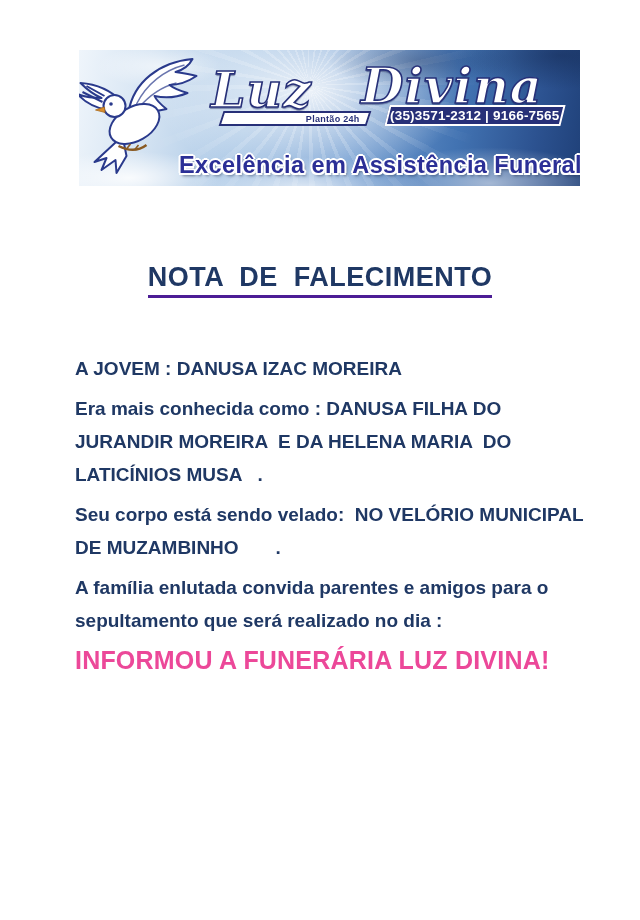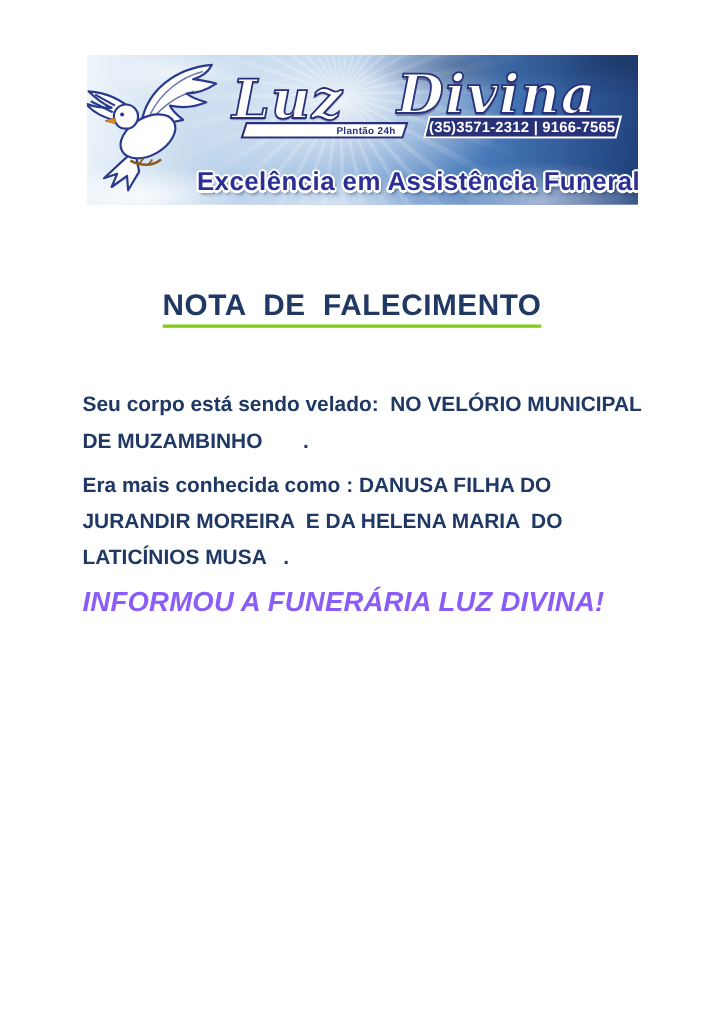--- a/index.html
+++ b/index.html
@@ -71,31 +71,31 @@
       -1.5px -1.5px 0 #fff, 1.5px -1.5px 0 #fff, -1.5px 1.5px 0 #fff, 1.5px 1.5px 0 #fff,
       2px 3px 3px rgba(10,20,50,.5);
     white-space:nowrap;
   }
   
   .doc-title{
     margin:262px 0 0;text-align:center;
     font-size:27px;font-weight:bold;color:#1f3864;letter-spacing:.5px;
     position:absolute;left:0;right:0;top:0;
   }
-  .doc-title span{border-bottom:3px solid #84cc16;padding-bottom:3px;white-space:pre;}
+  .doc-title span{border-bottom:3px solid #4c1d95;padding-bottom:3px;white-space:pre;}
   .content{
     position:absolute;left:75px;top:352px;width:512px;
     color:#1f3864;font-weight:bold;font-size:19px;
   }
   .content p{
     margin:0 0 7px 0;line-height:33px;white-space:pre-wrap;
   }
   .closing{
     margin-top:14px;font-size:25px;line-height:30px;letter-spacing:.2px;
-    color:#8b5cf6;font-weight:bold;white-space:pre-wrap;font-style:italic;
+    color:#ec4899;font-weight:bold;white-space:pre-wrap;
   }
 </style>
 </head>
 <body>
 
 <div>
 
   <header class="banner">
     <svg class="dove" viewBox="0 0 135 130" aria-hidden="true">
 
@@ -132,18 +132,20 @@
     </div>
 
     <div class="tagline">Excelência em Assistência Funeral</div>
   </header>
 
   <h1 class="doc-title">
     <span>NOTA  DE  FALECIMENTO</span>
   </h1>
 
   <main class="content">
+    <p>A JOVEM : DANUSA IZAC MOREIRA</p>
+    <p>Era mais conhecida como : DANUSA FILHA DO JURANDIR MOREIRA  E DA HELENA MARIA  DO LATICÍNIOS MUSA   .</p>
     <p>Seu corpo está sendo velado:  NO VELÓRIO MUNICIPAL DE MUZAMBINHO       .</p>
-    <p>Era mais conhecida como : DANUSA FILHA DO JURANDIR MOREIRA  E DA HELENA MARIA  DO LATICÍNIOS MUSA   .</p>
+    <p>A família enlutada convida parentes e amigos para o sepultamento que será realizado no dia :</p>
     <p class="closing">INFORMOU A FUNERÁRIA LUZ DIVINA!</p>
   </main>
 
 </div>
 
 </body></html>

